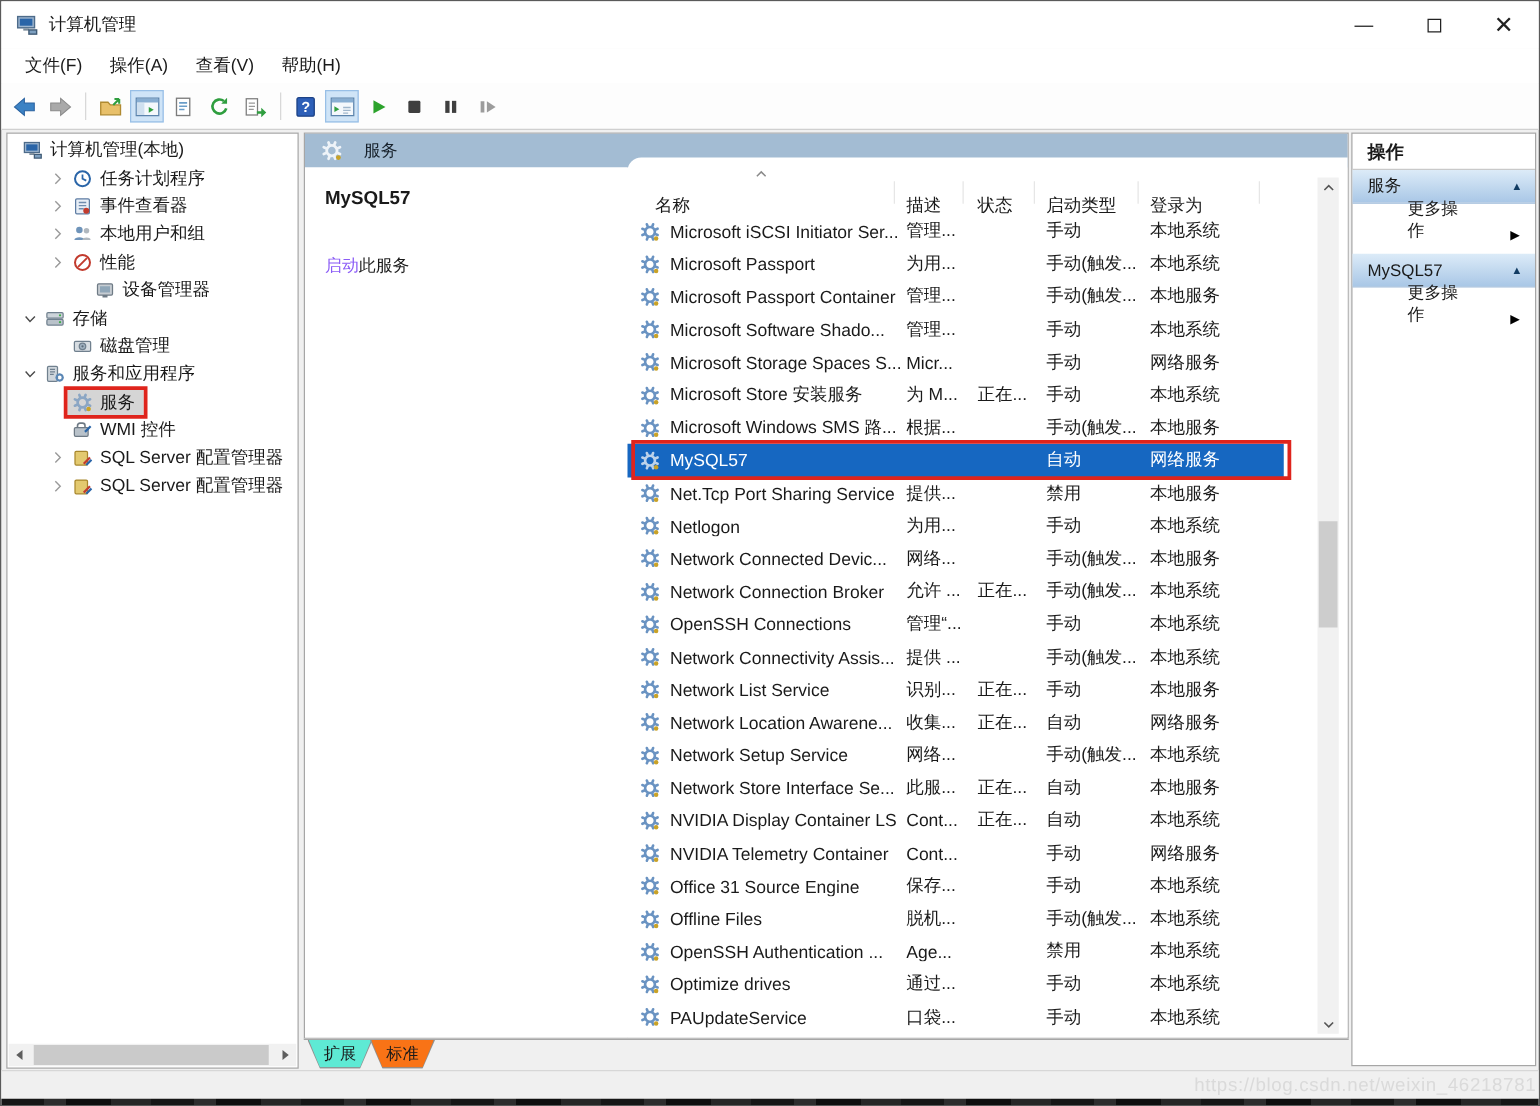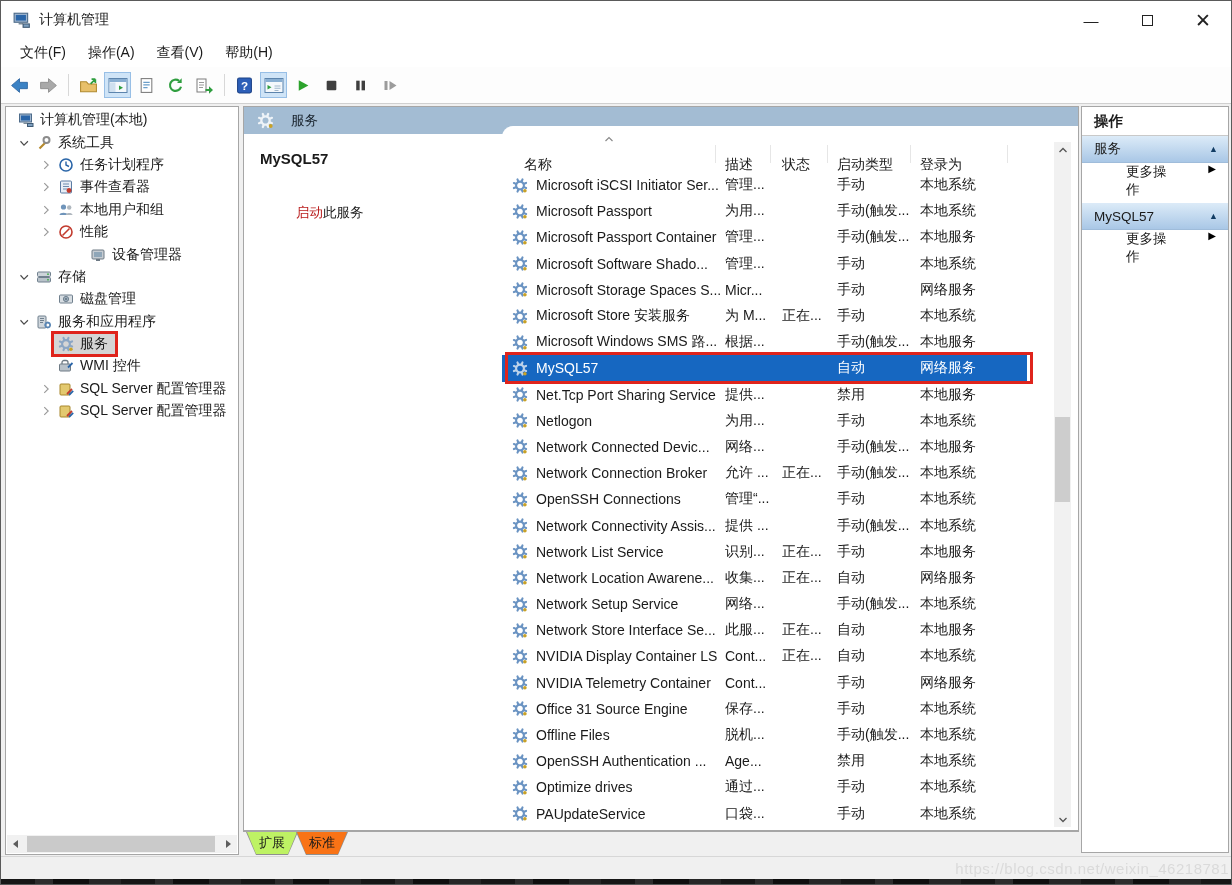--- a/index.html
+++ b/index.html
@@ -43,21 +43,21 @@
   .tri-l{width:0;height:0;border-top:4px solid transparent;border-bottom:4px solid transparent;border-right:5px solid #5e5e5e;}
   .tri-r{width:0;height:0;border-top:4px solid transparent;border-bottom:4px solid transparent;border-left:5px solid #5e5e5e;}
   
   .center-pane{position:absolute;left:242px;top:105px;width:836px;height:725px;background:#fff;border:1px solid #a6a6a6;}
   .c-header{position:absolute;left:0;top:0;width:100%;height:27px;background:#a3bcd3;display:flex;align-items:center;}
   .c-header-icon{margin-left:13px;display:flex;}
   .c-header-label{margin-left:17px;font-size:13.5px;color:#17212b;}
   .summary{position:absolute;left:0;top:27px;width:258px;bottom:0;background:#fff;}
   .summary-title{position:absolute;left:16px;top:16px;font-size:15px;font-weight:bold;}
   .summary-action{position:absolute;left:16px;top:70px;font-size:13.5px;}
-  .link{color:#b91c1c;margin-left:36px;}
+  .link{color:#8b5cf6;}
   .list-wrap{position:absolute;left:258px;top:19px;right:0;bottom:0;background:#fff;border-top-left-radius:11px;}
   .list-header{position:absolute;left:0;top:14px;height:26px;right:25px;font-size:14px;color:#1a1a1a;}
   .lh{position:absolute;top:16px;white-space:nowrap;}
   .sort-caret{position:absolute;left:101px;top:-9px;}
   .hline{position:absolute;top:5px;height:18px;width:1px;background:#e6e6e6;}
   .rows{position:absolute;left:0;top:46px;right:25px;}
   .srow{position:relative;height:26.2px;width:525px;font-size:14px;}
   .srow.sel{background:#1667c1;color:#fff;}
   .cell{position:absolute;top:50%;transform:translateY(-50%);white-space:nowrap;overflow:hidden;}
   .c-icon{left:10px;width:17px;height:17px;display:flex;align-items:center;}
@@ -68,28 +68,28 @@
   .c-logon{left:418px;width:104px;}
   .ann-box{position:absolute;left:3px;top:-3px;width:528px;height:32px;border:3px solid #df241c;pointer-events:none;z-index:5;}
   .vscroll{position:absolute;top:16px;right:7px;width:17px;bottom:3px;background:#f1f1f1;}
   .vs-arrow{position:absolute;left:0;width:17px;height:16px;display:flex;align-items:center;justify-content:center;}
   .vs-up{top:0;} .vs-down{bottom:0;}
   .vs-thumb{position:absolute;left:1px;width:15px;top:275px;height:85px;background:#cdcdcd;}
   
   .tabs-row{position:absolute;left:242px;top:830px;width:836px;height:25px;background:#f0f0f0;border-top:1px solid #a6a6a6;}
   .tab{position:absolute;top:0;height:23px;}
   .tab-outer{width:100%;height:100%;background:#8f8f8f;clip-path:polygon(0 0,100% 0,calc(100% - 10px) 100%,10px 100%);position:relative;}
-  .tab-inner{position:absolute;left:1px;right:1px;top:0;bottom:1px;background:#bef264;clip-path:polygon(0 0,100% 0,calc(100% - 9px) 100%,9px 100%);display:flex;align-items:flex-start;justify-content:center;font-size:13px;padding-top:2px;}
+  .tab-inner{position:absolute;left:1px;right:1px;top:0;bottom:1px;background:#5eead4;clip-path:polygon(0 0,100% 0,calc(100% - 9px) 100%,9px 100%);display:flex;align-items:flex-start;justify-content:center;font-size:13px;padding-top:2px;}
   .tab.unsel .tab-inner{background:#f97316;}
   
   .actions-pane{position:absolute;left:1080px;top:105px;width:148px;height:747px;background:#fff;border:1px solid #a6a6a6;}
   .a-title{height:29px;display:flex;align-items:center;padding-left:12px;font-size:14.5px;font-weight:bold;border-bottom:1px solid #c9c9c9;}
   .a-section{height:27px;background:linear-gradient(#dcebf8,#a9c7e6);border-bottom:1px solid #9fbcda;display:flex;align-items:center;padding:0 10px 0 12px;font-size:13.5px;}
   .a-section .a-collapse{margin-left:auto;font-size:9px;color:#123c63;}
-  .a-item{height:31px;display:flex;align-items:flex-start;padding:0 12px 0 44px;font-size:13.5px;gap:32px;}
+  .a-item{height:31px;display:flex;align-items:flex-end;padding:12px 12px 0 44px;font-size:13.5px;gap:32px;}
   .a-item .a-arrow{margin-left:auto;font-size:10px;color:#000;}
   .a-gap{height:9px;}
   
   .statusbar{position:absolute;left:0;top:855px;width:100%;height:23px;background:#f0f0f0;border-top:1px solid #d7d7d7;}
   .watermark{position:absolute;right:2px;top:3px;font-size:15px;color:#dadada;letter-spacing:0.5px;}
   .bottom-strip{position:absolute;left:0;top:878px;width:100%;height:7px;background:repeating-linear-gradient(90deg,#161616 0 34px,#2d2d2d 34px 52px,#0e0e0e 52px 88px,#262626 88px 120px);}
 </style>
 </head>
 <body>
 
@@ -243,36 +243,20 @@
                 <rect x="1" y="2" width="12" height="8" fill="#9fb6cf" stroke="#4d6b8a"></rect>
                 <rect x="2.5" y="3.5" width="9" height="5" fill="#2a65a8"></rect>
                 <rect x="5" y="10.5" width="4" height="1.5" fill="#7b8b99"></rect>
                 <rect x="8.5" y="11" width="6.5" height="4" fill="#3f5a75"></rect>
                 <rect x="9.5" y="12" width="4.5" height="2" fill="#7ea0c0"></rect>
               </svg>
             </span>
             <span class="tlabel">计算机管理(本地)</span>
           </span>
         </div>
-        <div class="tnode" style="padding-left: 10px;">
-          <span class="texp">
-            <svg viewBox="0 0 16 16" width="14" height="14">
-              <path d="M4 6 L8 10.5 L12.5 6" fill="none" stroke="#4a4a4a" stroke-width="1.3"></path>
-            </svg>
-          </span>
-          <span class="twrap">
-            <span class="ticon">
-              <svg viewBox="0 0 16 16" width="16" height="16">
-                <path d="M3.5 13.5 L9.5 7.5" stroke="#b5892c" stroke-width="2.2"></path>
-                <circle cx="10.5" cy="5" r="3" fill="none" stroke="#8c8c8c" stroke-width="2"></circle>
-              </svg>
-            </span>
-            <span class="tlabel">系统工具</span>
-          </span>
-        </div>
         <div class="tnode" style="padding-left: 32px;">
           <span class="texp">
             <svg viewBox="0 0 16 16" width="14" height="14">
               <path d="M6 3.5 L10.5 8 L6 12.5" fill="none" stroke="#9a9a9a" stroke-width="1.3"></path>
             </svg>
           </span>
           <span class="twrap">
             <span class="ticon">
               <svg viewBox="0 0 16 16" width="16" height="16">
                 <circle cx="8" cy="8" r="6" fill="#fff" stroke="#2a65a8" stroke-width="1.6"></circle>
@@ -326,21 +310,21 @@
           <span class="twrap">
             <span class="ticon">
               <svg viewBox="0 0 16 16" width="16" height="16">
                 <circle cx="8" cy="8" r="6" fill="#fff" stroke="#c23b2e" stroke-width="1.6"></circle>
                 <path d="M4.5 11.5 L11.5 4.5" stroke="#c23b2e" stroke-width="1.6"></path>
               </svg>
             </span>
             <span class="tlabel">性能</span>
           </span>
         </div>
-        <div class="tnode" style="padding-left: 32px; gap: 32px;">
+        <div class="tnode" style="padding-left: 50px;">
           <span class="texp"></span>
           <span class="twrap">
             <span class="ticon">
               <svg viewBox="0 0 16 16" width="16" height="16">
                 <rect x="2" y="3" width="12" height="9" rx="1" fill="#c6ccd2" stroke="#6e7a85"></rect>
                 <rect x="4" y="5" width="8" height="5" fill="#8fa6b8"></rect>
                 <rect x="6" y="12" width="4" height="2" fill="#6e7a85"></rect>
               </svg>
             </span>
             <span class="tlabel">设备管理器</span>

